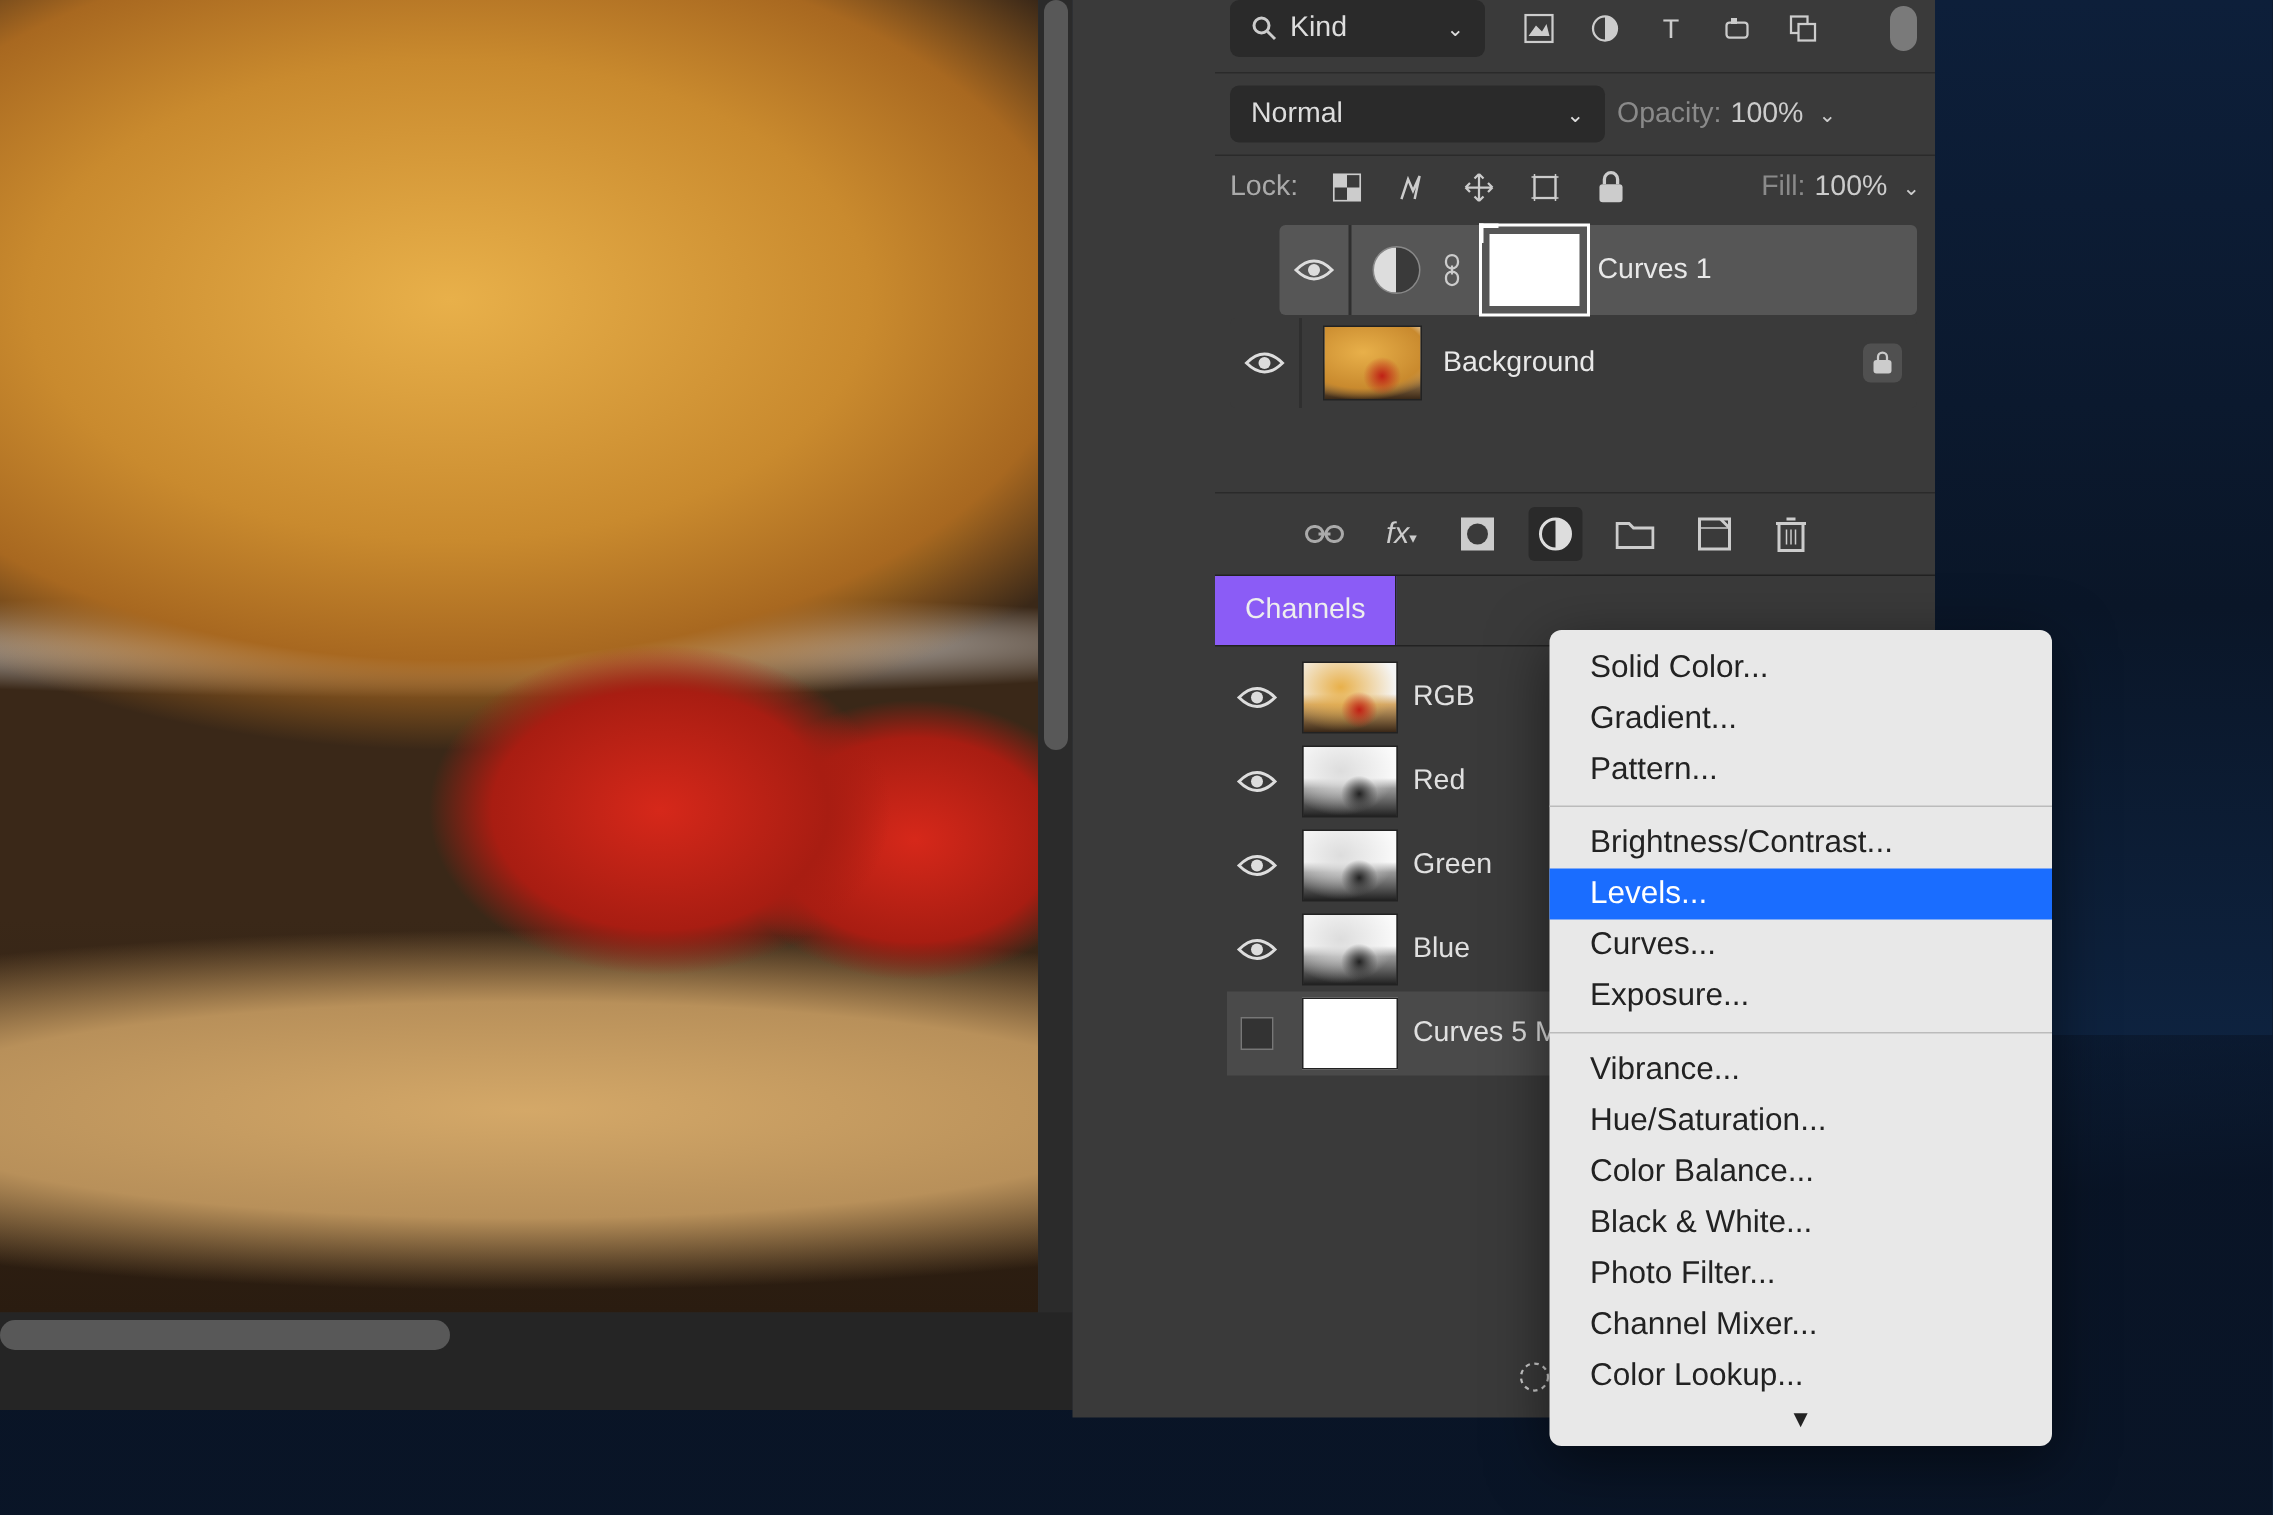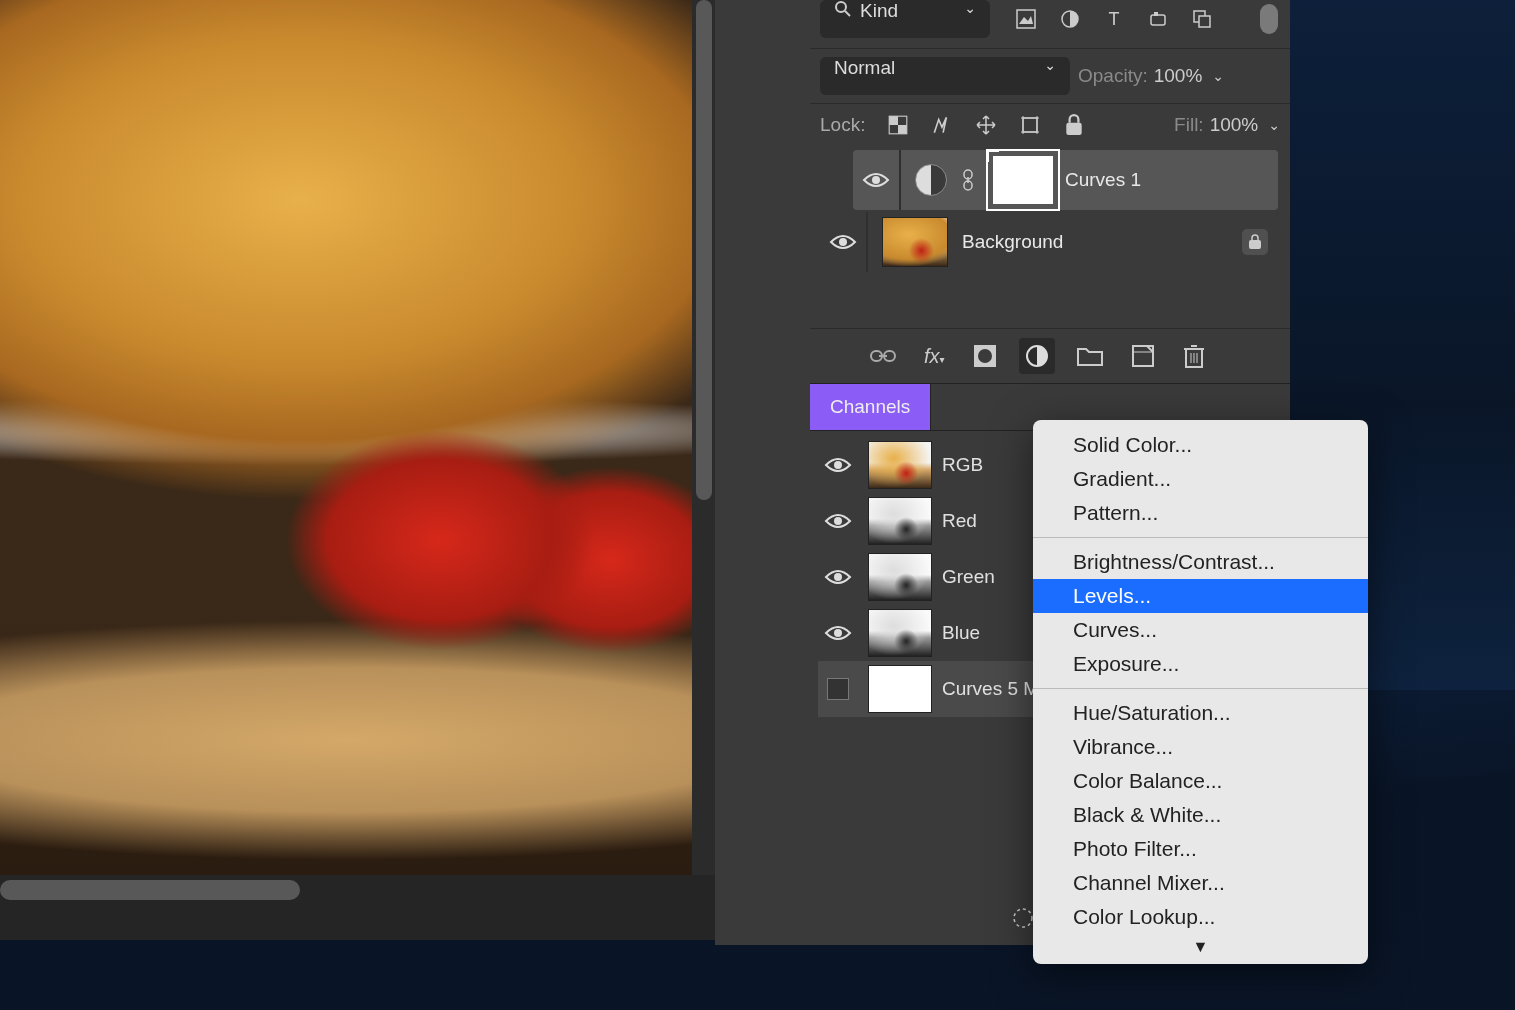--- a/index.html
+++ b/index.html
@@ -62,21 +62,21 @@
   
   .panel {
     position: absolute; left: 810px; top: 0; width: 480px; height: 945px;
     background: #3a3a3a; z-index: 3; color: #ccc;
     font-size: 19px;
   }
 
   .row { display: flex; align-items: center; }
   .select {
     background: #2a2a2a; color: #ddd; border-radius: 6px;
-    display: flex; align-items: flex-start; padding: 0 14px; position: relative;
+    display: flex; align-items: center; padding: 0 14px; position: relative;
     height: 38px;
   }
   .select .chev { margin-left: auto; font-size: 14px; }
 
   .filter-row { padding: 0 10px 10px 10px; gap: 12px; }
   .filter-kind { width: 170px; }
   .filter-icons { display: flex; gap: 20px; margin-left: 12px; color: #ccc; }
   .filter-icons span { display: flex; align-items: center; justify-content: center; width: 24px; height: 24px; }
   .toggle-pill {
     width: 18px; height: 30px; border-radius: 10px; background: #7a7a7a; margin-left: auto; margin-right: 2px;
@@ -178,21 +178,21 @@
     position:absolute; bottom: 14px; left: 200px; color:#ccc;
   }
 
   
   .popup {
     position: absolute; left: 1033px; top: 420px; width: 335px;
     background: #e8e8e8; border-radius: 8px; z-index: 10;
     box-shadow: 0 10px 40px rgba(0,0,0,0.5);
     font-size: 21px; color: #222; padding: 8px 0;
   }
-  .popup .item { padding: 5px 40px; }
+  .popup .item { padding: 5px 27px; }
   .popup .item.hl { background: #1a6dff; color: #fff; }
   .popup .divider { height: 1px; background: #bbb; margin: 7px 0; }
   .popup .arrow-down { text-align:center; padding: 4px 0 0 0; font-size: 16px;}
 
   svg { display:block; }
   .eye-svg { width: 28px; height: 20px; }
 </style>
 </head>
 <body>
 
@@ -458,21 +458,21 @@
 <div class="popup">
   <div class="item">Solid Color...</div>
   <div class="item">Gradient...</div>
   <div class="item">Pattern...</div>
   <div class="divider"></div>
   <div class="item">Brightness/Contrast...</div>
   <div class="item hl">Levels...</div>
   <div class="item">Curves...</div>
   <div class="item">Exposure...</div>
   <div class="divider"></div>
+  <div class="item">Vibrance...</div>
   <div class="item">Hue/Saturation...</div>
-  <div class="item">Vibrance...</div>
   <div class="item">Color Balance...</div>
   <div class="item">Black &amp; White...</div>
   <div class="item">Photo Filter...</div>
   <div class="item">Channel Mixer...</div>
   <div class="item">Color Lookup...</div>
   <div class="arrow-down">▼</div>
 </div>
 
 </body></html>

